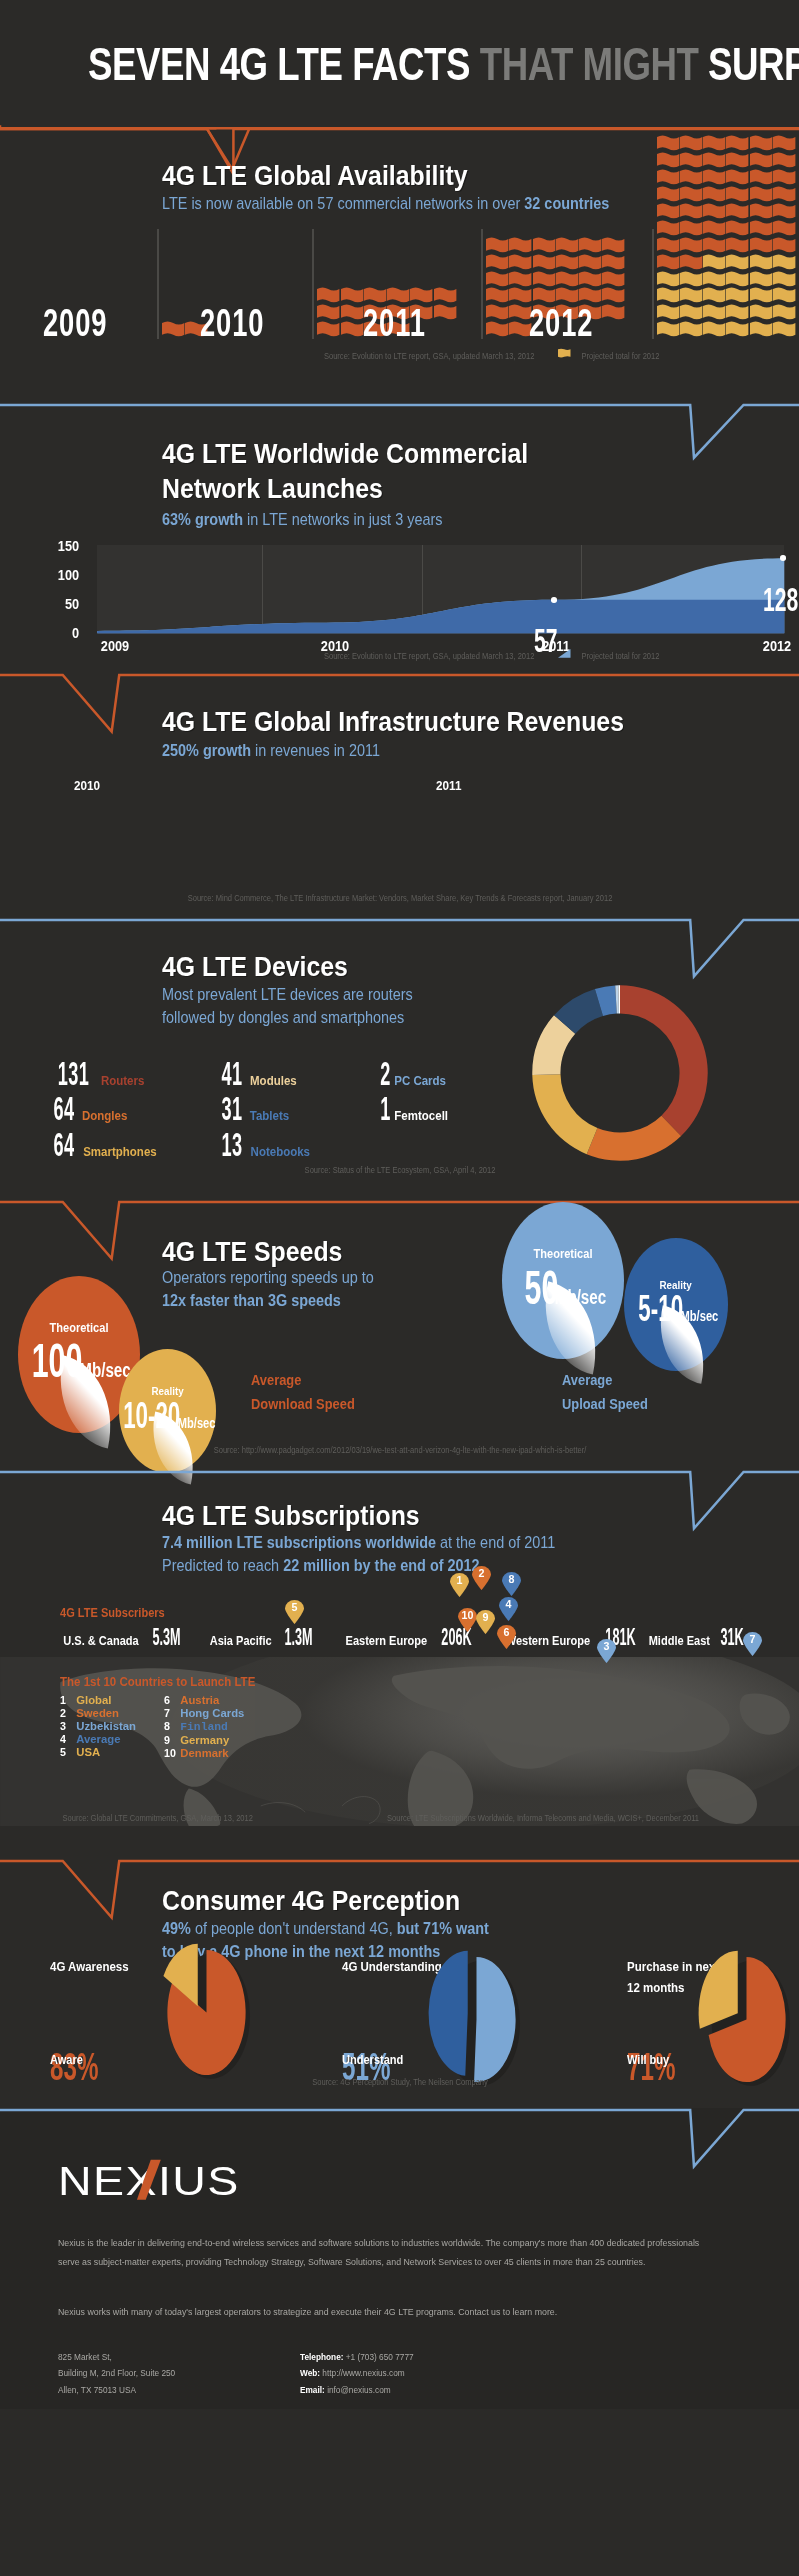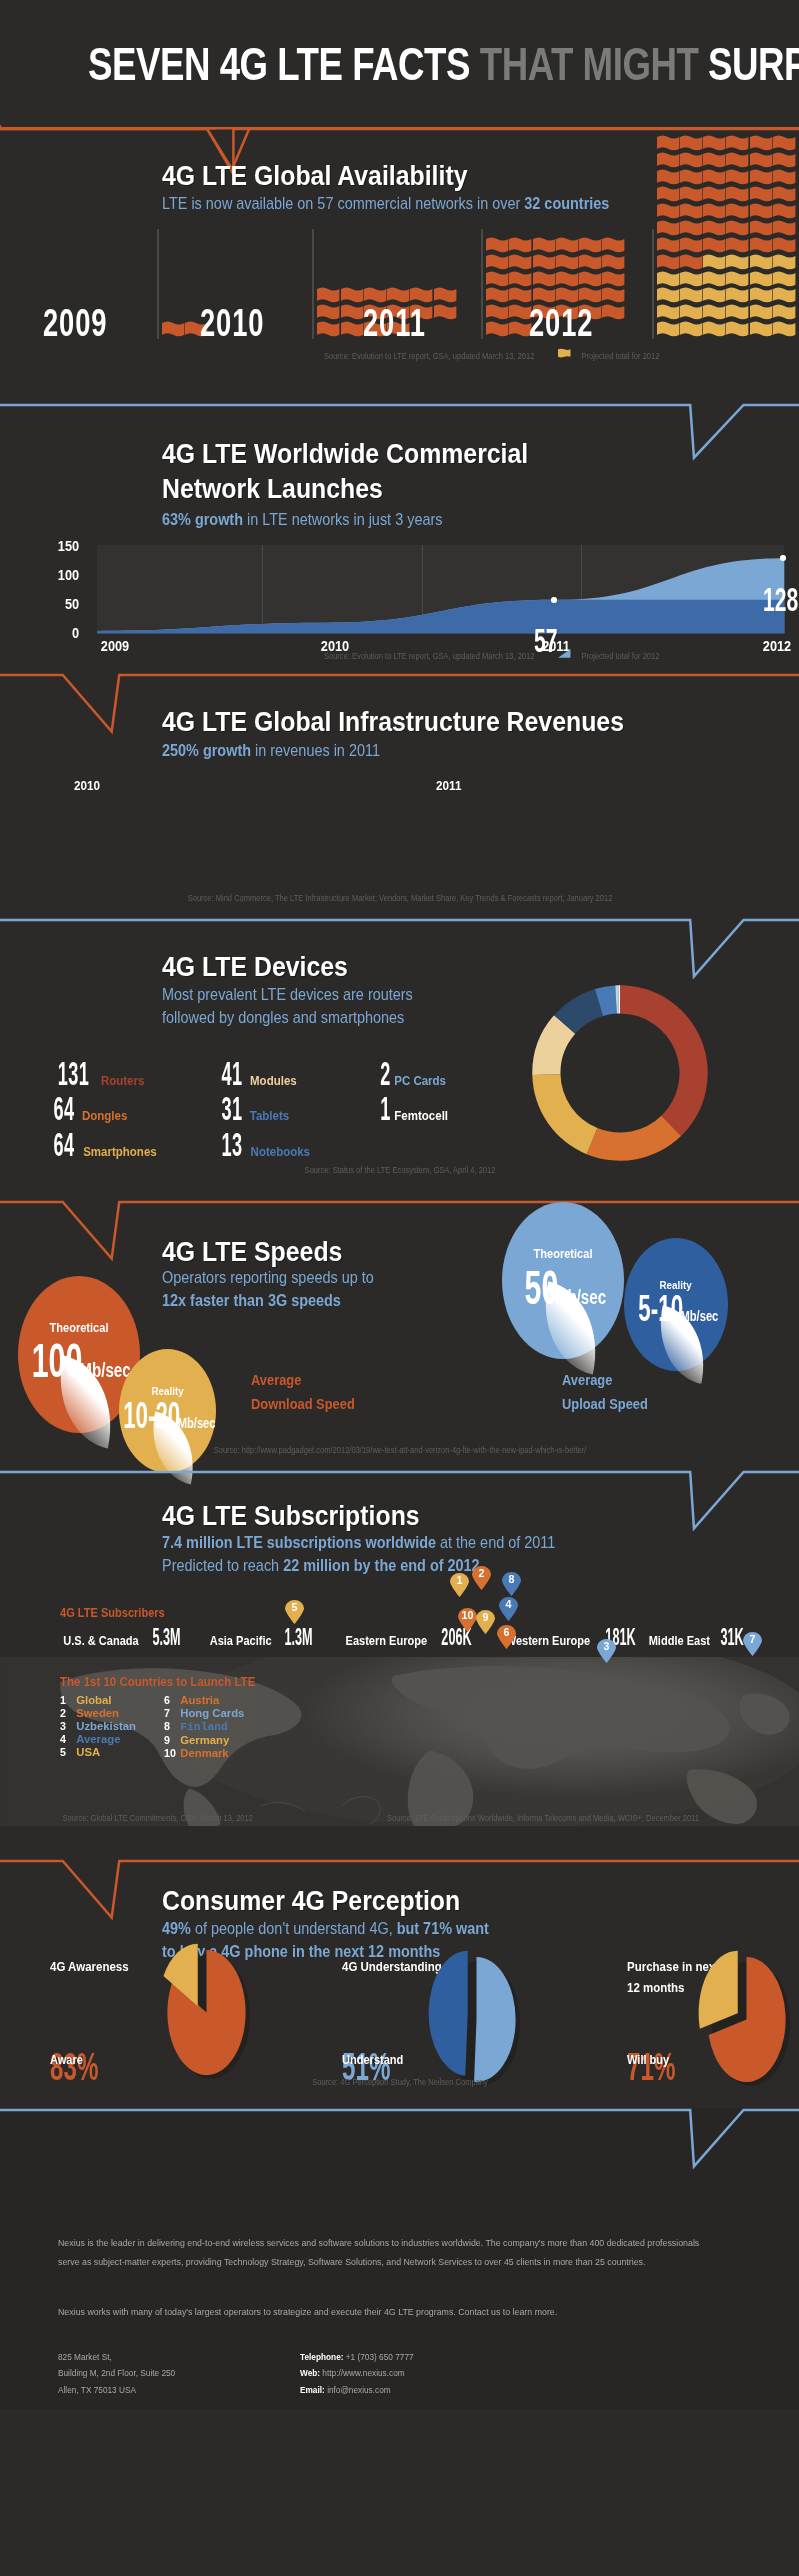--- a/index.html
+++ b/index.html
@@ -987,20 +987,26 @@
       </div>
 
     <div class="source" style="position:absolute;left:0;top:221px;width:800px;">Source: 4G Perception Study, The Neilsen Company</div>
   </div>
 
   <div class="section" id="footer">
     <svg style="position:absolute;left:0;top:-2.5px" width="800" height="82" viewBox="0 0 1275 130">
       <polyline points="0,6 1100,6 1106,96 1185,6 1275,6" stroke="#7ba7d4" stroke-width="4" fill="none"></polyline>
     </svg>
 
+    <div class="logo-wrap">
+      <svg width="188" height="48" viewBox="0 0 300 76">
+        <text x="0" y="60" font-family="Liberation Sans, sans-serif" font-size="66" fill="#ffffff" letter-spacing="2" textLength="290" lengthAdjust="spacingAndGlyphs">NEXIUS</text>
+        <polygon points="148,4 164,4 140,68 126,68" fill="#c9582a"></polygon>
+      </svg>
+    </div>
 
     <div class="foot-p" style="left:58px;top:125px;width:703px;">Nexius is the leader in delivering end-to-end wireless services and software solutions to industries worldwide. The company's more than 400 dedicated professionals serve as subject-matter experts, providing Technology Strategy, Software Solutions, and Network Services to over 45 clients in more than 25 countries.</div>
     <div class="foot-p" style="left:58px;top:194px;width:703px;">Nexius works with many of today's largest operators to strategize and execute their 4G LTE programs. Contact us to learn more.</div>
 
     <div class="addr" style="left:58px;top:241px;width:263px;">
       <div>825 Market St,</div>
       <div>Building M, 2nd Floor, Suite 250</div>
       <div>Allen, TX 75013 USA</div>
     </div>
     <div class="addr" style="left:300px;top:241px;width:314px;">

